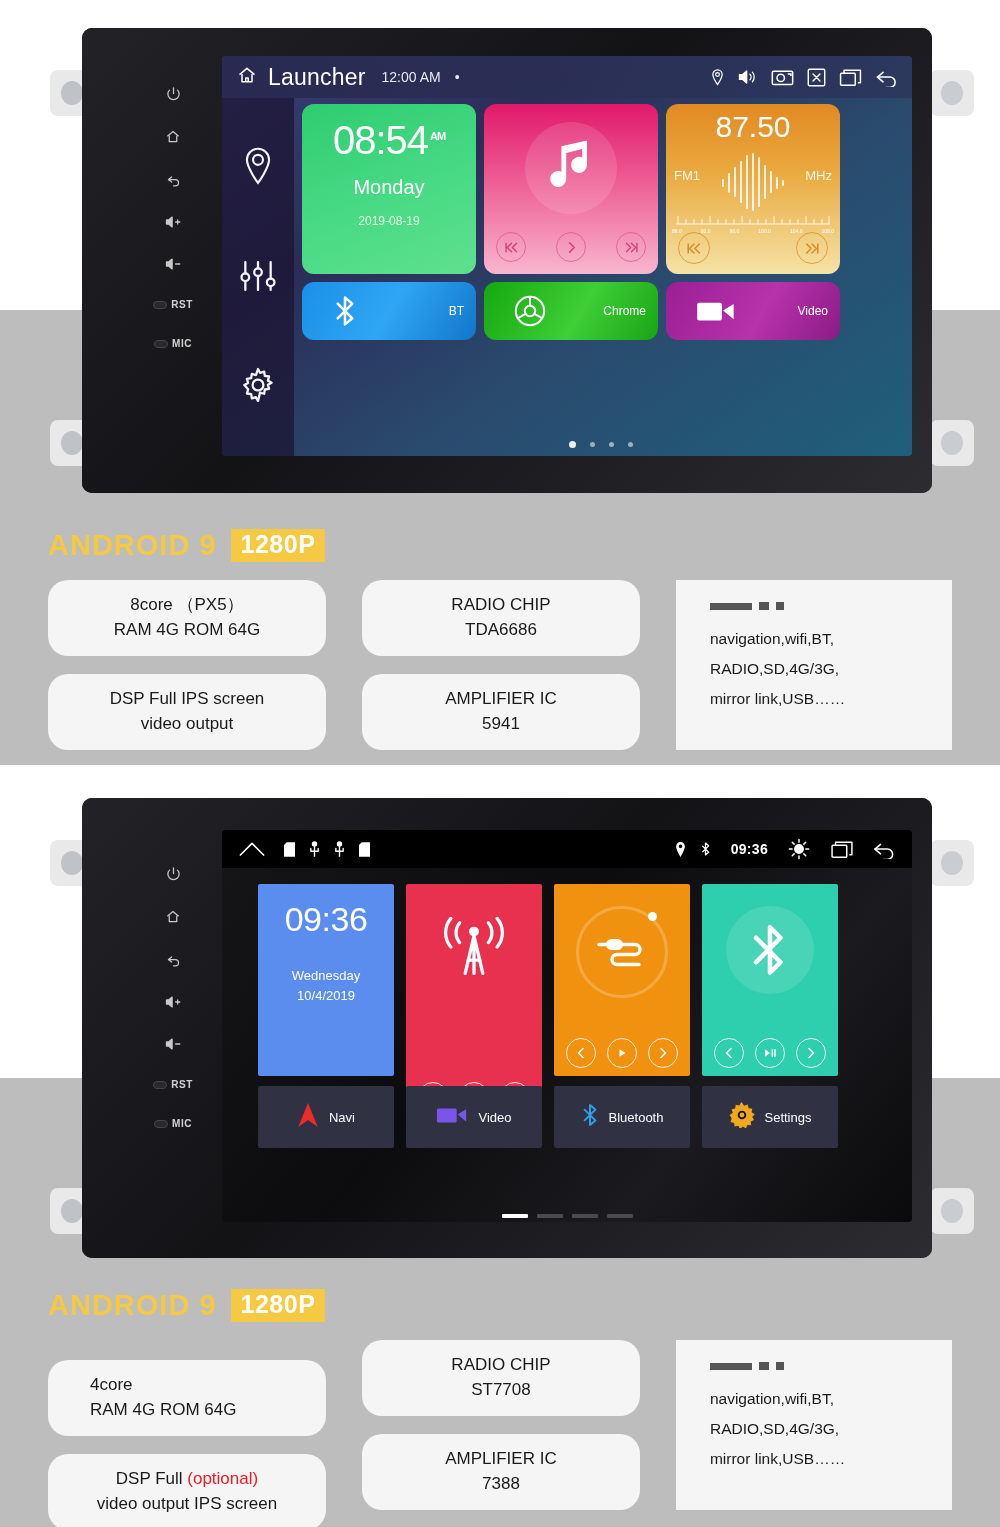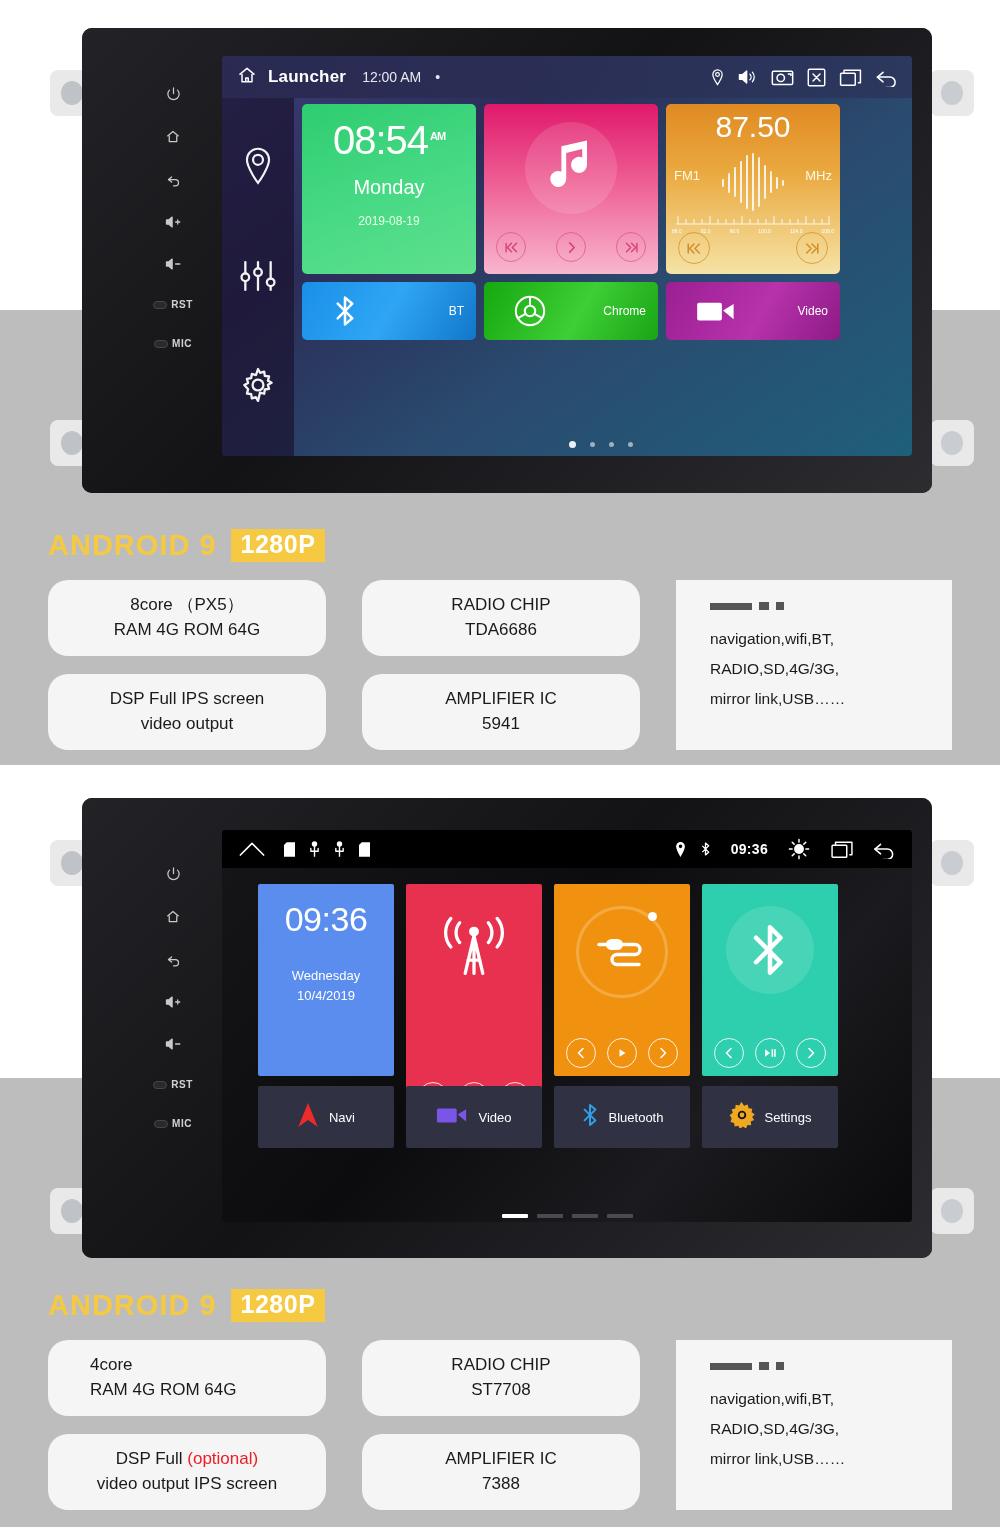--- a/index.html
+++ b/index.html
@@ -54,37 +54,37 @@
     border-radius:4px;
   }
 
   
   .u1-screen { background: linear-gradient(145deg,#3d3f7a 0%, #2b2d57 30%, #2a4a6e 60%, #1f5f7a 100%); }
   .u1-statusbar {
     position:absolute; left:0; top:0; right:0; height:42px;
     background: linear-gradient(90deg, rgba(40,40,78,.92), rgba(44,54,92,.88));
     display:flex; align-items:center; padding:0 14px; gap:10px;
   }
-  .u1-statusbar .sb-title { color:#fff; font-size:17px; font-weight:bold; letter-spacing:.2px; }
+  .u1-statusbar .sb-title { color:#fff; font-size:23px; font-weight:normal; letter-spacing:.2px; }
   .u1-statusbar .sb-time { color:#e8e8f0; font-size:14px; margin-left:6px; }
   .u1-statusbar .sb-dot { color:#e8e8f0; font-size:14px; margin-left:4px; }
   .sb-spacer { flex:1; }
   .sb-icons { display:flex; align-items:center; gap:13px; }
   .sb-icons .ic { color:#fff; display:flex; }
 
   .u1-sidebar {
     position:absolute; left:0; top:42px; bottom:0; width:72px;
     background: rgba(26,20,48,.72);
     display:flex; flex-direction:column; align-items:center; justify-content:space-around;
     padding:14px 0;
   }
   .u1-sidebar .sic { color:#fff; opacity:.95; }
 
   .u1-grid { position:absolute; left:76px; top:48px; right:8px; bottom:6px; }
-  .tile { position:absolute; border-radius:5px; overflow:hidden; }
+  .tile { position:absolute; border-radius:12px; overflow:hidden; }
   .tile-clock { background: linear-gradient(160deg,#2ecc71 0%,#46d983 50%,#5fe08f 100%); }
   .tile-clock .t-time { position:absolute; left:0; right:0; top:14px; text-align:center;
      color:#fff; font-size:40px; font-weight:300; letter-spacing:-1px; }
   .tile-clock .t-time sup { font-size:11px; font-weight:bold; vertical-align:super; margin-left:2px; }
   .tile-clock .t-day { position:absolute; left:0; right:0; top:72px; text-align:center; color:#fff; font-size:20px; }
   .tile-clock .t-date { position:absolute; left:0; right:0; top:110px; text-align:center; color:#e6ffe9; font-size:12px; }
 
   .tile-music { background: linear-gradient(180deg,#e0196b 0%, #ee5d93 45%, #f8b6ce 100%); }
   .tile-radio { background: linear-gradient(180deg,#e08a22 0%, #eaa93f 40%, #f5e3a6 100%); }
   .tile-radio .r-freq { position:absolute; left:0; right:0; top:6px; text-align:center; color:#fff; font-size:30px; font-weight:300; }
@@ -698,21 +698,21 @@
     </div>
   </div>
 
   <div class="spec" style="top:1282px;">
     <div class="android-row">
       <span class="android-txt">ANDROID 9</span>
       <span class="res-badge">1280P</span>
     </div>
     <div class="cards">
       <div class="col-left">
-        <div class="card h2" style="align-items:flex-start; padding-left:42px;">
+        <div class="card h2" style="align-items:flex-start; padding-left:42px;margin-top:20px;">
           <div class="l1">4core</div>
           <div class="l2">RAM 4G ROM 64G</div>
         </div>
         <div class="card h2">
           <div class="l1"><span>DSP Full </span><span class="opt">(optional)</span></div>
           <div class="l2">video output IPS screen</div>
         </div>
       </div>
       <div class="col-mid">
         <div class="card h2">

